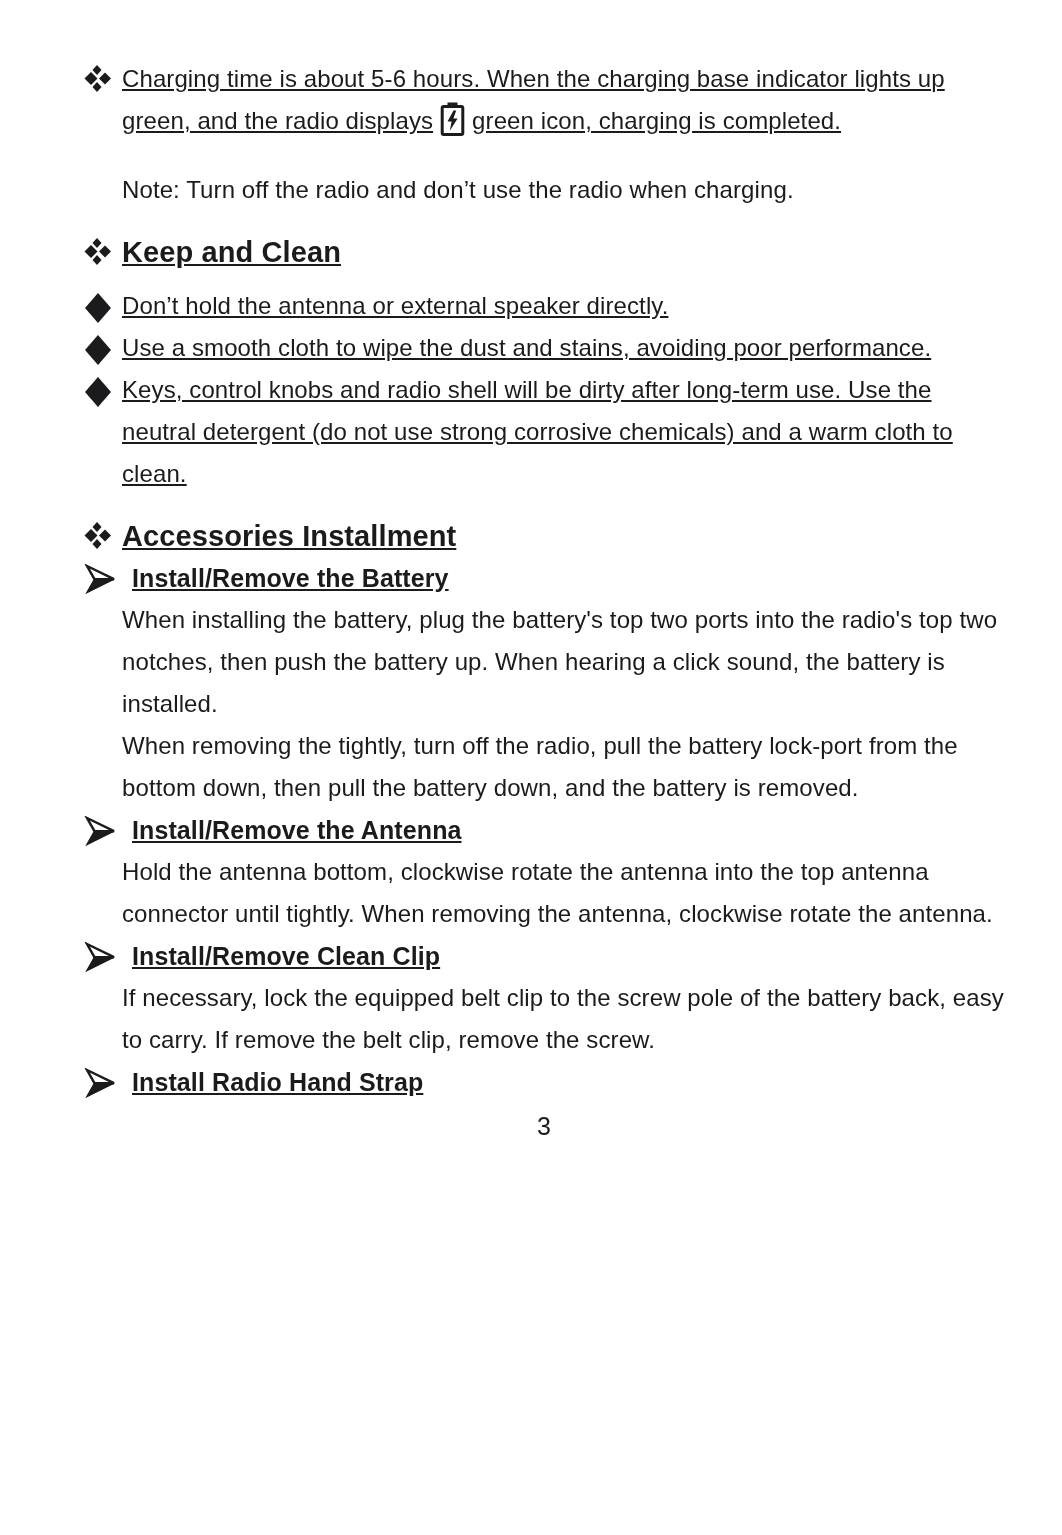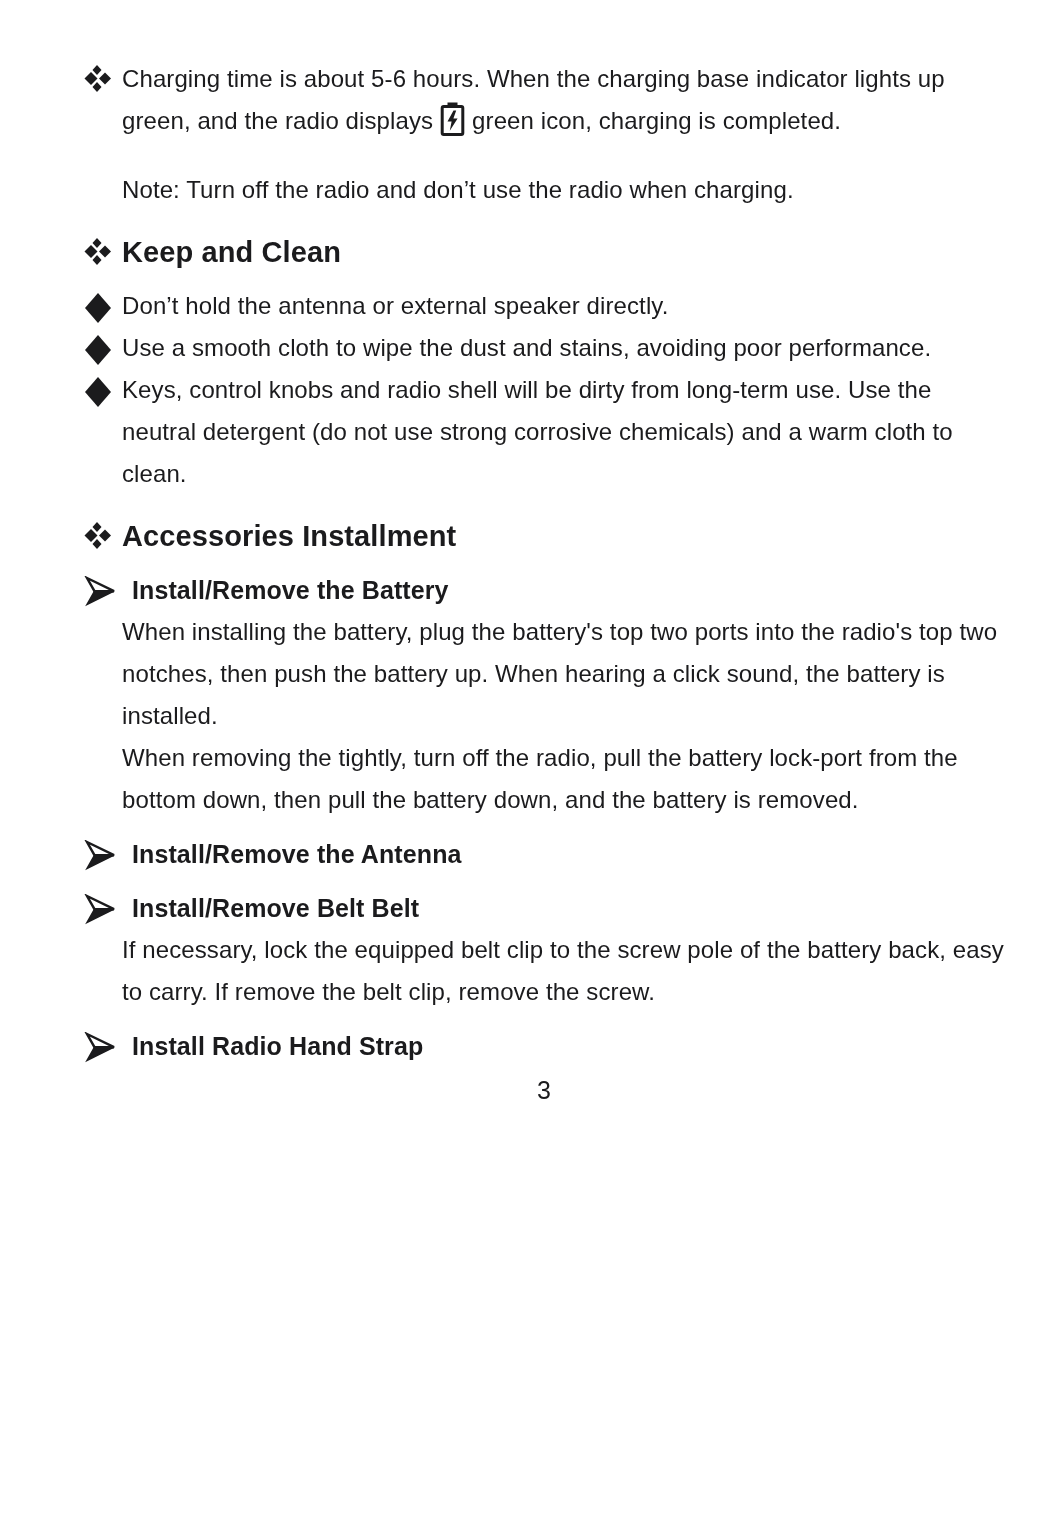--- a/index.html
+++ b/index.html
@@ -10,33 +10,33 @@
     color: #1b1b1d;
     position: relative;
     overflow: hidden;
   }
   .sheet { width: 1062px; height: 1535px; background: #fff; position: relative; }
   .content { padding: 58px 58px 0 84px; }
 
   .body-text { font-size: 24px; line-height: 42px; font-weight: 400; letter-spacing: 0.1px; }
   .bold { font-weight: 400; }
 
-  .brow { display: flex; align-items: flex-start; }
+  .brow { display: flex; align-items: flex-start; text-decoration: underline; }
   .icol { flex: 0 0 38px; display: flex; }
   .icol svg { margin-top: 7px; }
   .icol-arrow { flex: 0 0 48px; display: flex; }
   .icol-arrow svg { margin-top: 7px; }
 
   .sec-heading { font-size: 29px; line-height: 42px; font-weight: 700; letter-spacing: 0.1px; }
   .sub-heading { font-size: 25px; line-height: 42px; font-weight: 700; letter-spacing: 0.1px; }
 
   .note-para { margin: 20px 0 0 38px; }
   .sec-row { margin-top: 20px; }
   .list-wrap { margin-top: 12px; }
-  .sub { margin-top: 12px; }
+  .sub { }
   .sub .ind { margin-left: 38px; }
 
   .battery-icon-wrap { display: inline-block; vertical-align: -7px; margin: 0 7px; }
 
   .page-number {
     text-align: center;
     font-size: 25px; line-height: 42px;
     margin-top: 2px;
   }
 </style>
@@ -107,21 +107,21 @@
             </svg>
         </span>
         <p class="body-text">Use a smooth cloth to wipe the dust and stains, avoiding poor performance.</p>
       </div>
       <div class="brow">
         <span class="icol">
           <svg width="28" height="32" viewBox="0 0 28 32">
               <use href="#soliddiamond"></use>
             </svg>
         </span>
-        <p class="body-text">Keys, control knobs and radio shell will be dirty from long-term use. Use the neutral detergent (do not use strong corrosive chemicals) and a warm cloth to clean.</p>
+        <p class="body-text">Keys, control knobs and radio shell will be dirty after long-term use. Use the neutral detergent (do not use strong corrosive chemicals) and a warm cloth to clean.</p>
       </div>
     </div>
 
     <div class="brow sec-row">
       <span class="icol">
         <svg width="27" height="28" viewBox="0 0 27 28">
             <use href="#dia4"></use>
           </svg>
       </span>
       <h2 class="sec-heading">Accessories Installment</h2>
@@ -142,30 +142,31 @@
 
     <section class="sub">
       <div class="brow">
         <span class="icol-arrow">
           <svg width="33" height="31" viewBox="0 0 33 31">
               <use href="#arrowhead"></use>
             </svg>
         </span>
         <h3 class="sub-heading">Install/Remove the Antenna</h3>
       </div>
+      <p class="body-text ind">Hold the antenna bottom, clockwise rotate the antenna into the top antenna connector until tightly. When removing the antenna, clockwise rotate the antenna.</p>
     </section>
 
     <section class="sub">
       <div class="brow">
         <span class="icol-arrow">
           <svg width="33" height="31" viewBox="0 0 33 31">
               <use href="#arrowhead"></use>
             </svg>
         </span>
-        <h3 class="sub-heading">Install/Remove Belt Belt</h3>
+        <h3 class="sub-heading">Install/Remove Clean Clip</h3>
       </div>
       <p class="body-text ind">If necessary, lock the equipped belt clip to the screw pole of the battery back, easy to carry. If remove the belt clip, remove the screw.</p>
     </section>
 
     <section class="sub">
       <div class="brow">
         <span class="icol-arrow">
           <svg width="33" height="31" viewBox="0 0 33 31">
               <use href="#arrowhead"></use>
             </svg>

